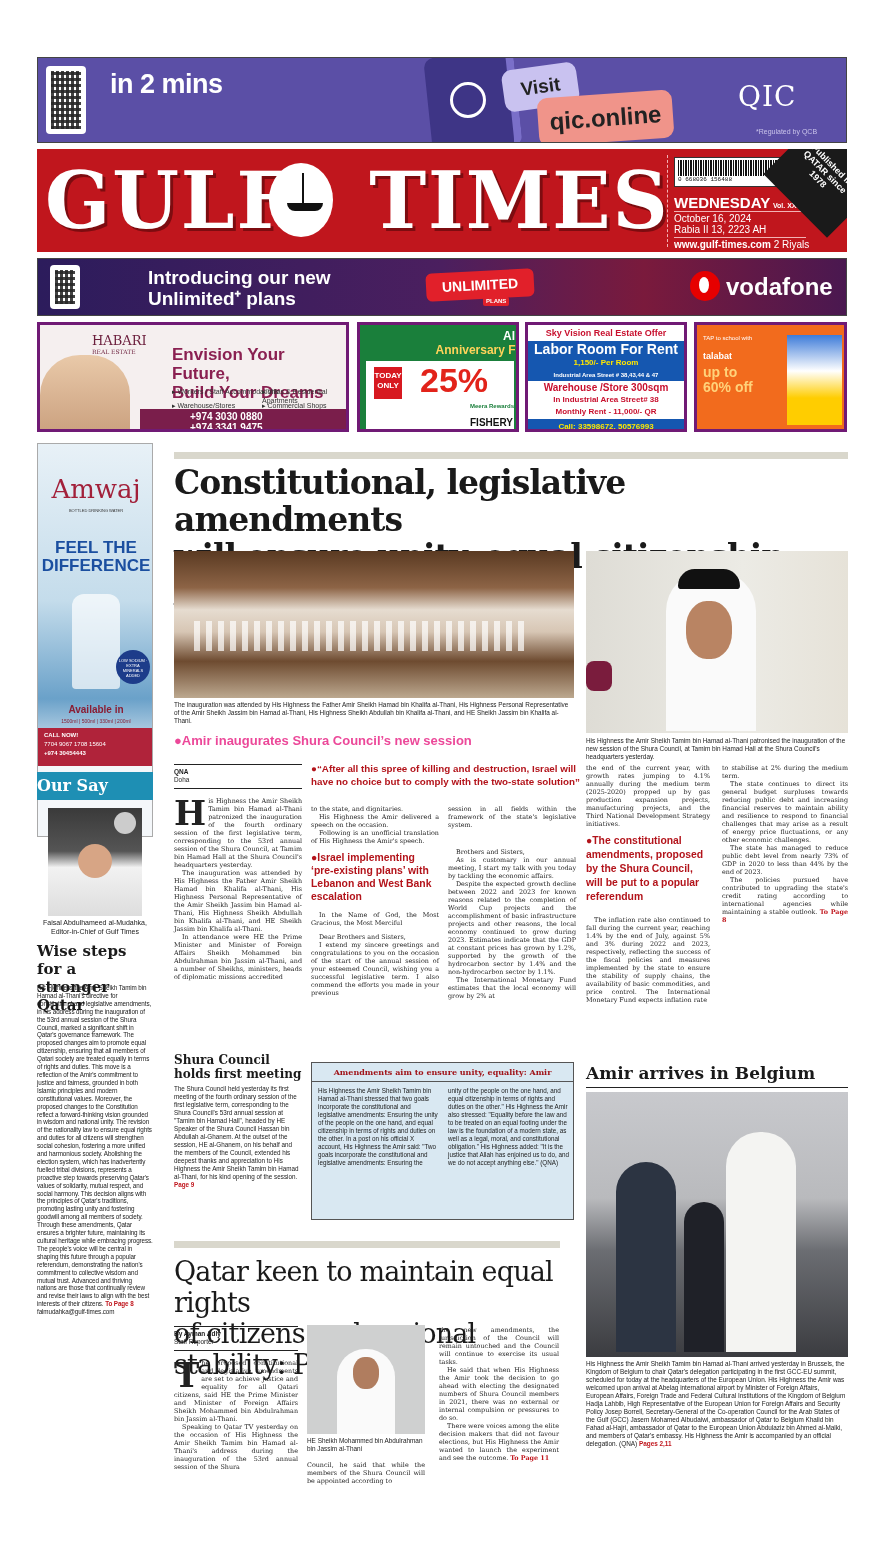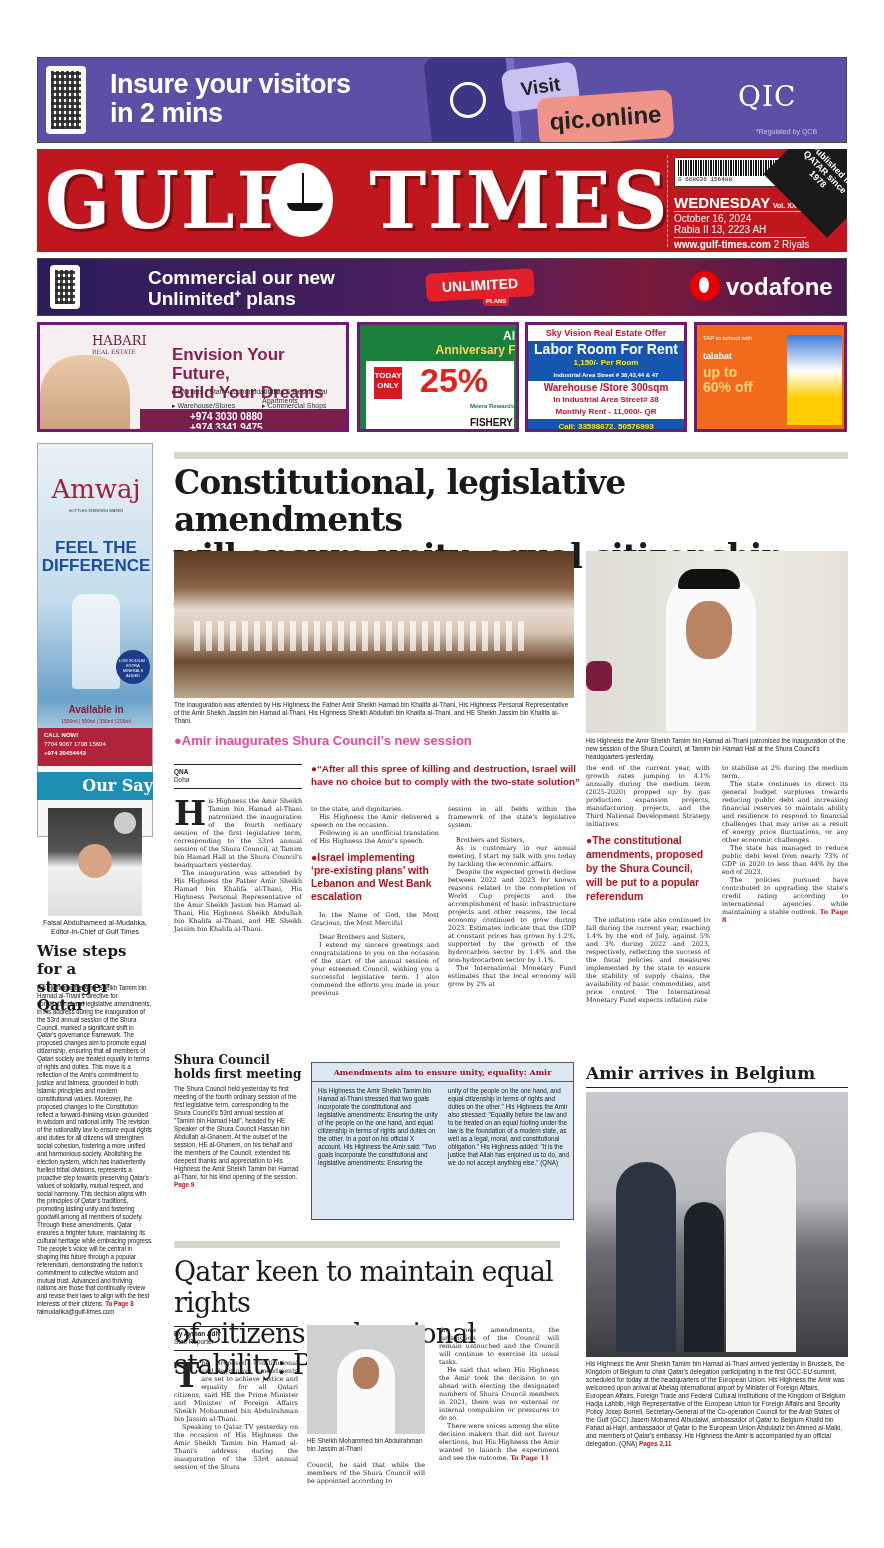--- a/index.html
+++ b/index.html
@@ -54,21 +54,21 @@
 .sky div{font-family:"Liberation Sans",sans-serif;font-weight:bold;line-height:12px}
 .talabat{left:694px;width:153px;background:#f26b1d;color:#fff}
 .side-ad{left:37px;top:443px;width:116px;height:394px;background:linear-gradient(#e8f1f7 0%,#c4dceb 40%,#6aa1c9 65%,#f4f7fa 82%);border:1px solid #aaa;overflow:hidden;font-family:"Liberation Sans",sans-serif;text-align:center}
 .am-logo{top:30px;left:0;width:116px;color:#a2203a;font:26px "DejaVu Serif",serif}
 .am-feel{top:95px;left:0;width:116px;color:#1b4fa0;font:bold 17px/18px "Liberation Sans",sans-serif}
 .am-bottle{left:34px;top:150px;width:48px;height:95px;background:rgba(255,255,255,.7);border-radius:12px 12px 4px 4px}
 .am-badge{left:78px;top:206px;width:34px;height:34px;border-radius:50%;background:#1d3c8a;color:#fff;font:4px/5px "Liberation Sans",sans-serif;padding-top:8px}
 .am-avail{top:260px;left:0;width:116px;color:#8a1d33;font:bold 10px "Liberation Sans",sans-serif}
 .am-sizes{top:274px;left:0;width:116px;color:#8a1d33;font:5px "Liberation Sans",sans-serif}
 .am-call{left:0;top:284px;width:116px;height:38px;background:#b0233a;color:#fff;text-align:left;padding:3px 6px;font:bold 6px/9px "Liberation Sans",sans-serif}
-.oursay{left:37px;top:772px;width:116px;height:28px;background:#1e8fb4;color:#fff;font:bold 16px/28px "DejaVu Serif",serif;text-align:right}
+.oursay{left:37px;top:772px;width:116px;height:28px;background:#1e8fb4;color:#fff;font:bold 16px/28px "DejaVu Serif",serif;text-align:left}
 .ed-photo{left:48px;top:808px;width:94px;height:108px;background:linear-gradient(#3a3a3a 0%,#555 40%,#f2f2f2 55%,#ddd 100%)}
 .ed-photo::before{content:"";position:absolute;left:30px;top:36px;width:34px;height:34px;border-radius:50%;background:#d7a585}
 .ed-photo::after{content:"";position:absolute;left:66px;top:4px;width:22px;height:22px;border-radius:50%;background:#ccc}
 .ed-cap{left:37px;top:918px;width:116px;font:7px/9px "Liberation Sans",sans-serif;text-align:center}
 .ed-head{left:37px;top:942px;width:116px;font:bold 15px/18px "DejaVu Serif",serif}
 .ed-body{left:37px;top:984px;width:116px;font:6.3px/7.9px "Liberation Sans",sans-serif;letter-spacing:-.1px}
 .red-link{color:#c0161d;font-weight:bold}
 .gray-bar{background:#d9d7cc;height:7px}
 .main-head{left:174px;top:464px;width:676px;font:bold 33px/37px "DejaVu Serif",serif;letter-spacing:-1px;color:#1a1a1a}
 .photo-shura{left:174px;top:551px;width:400px;height:147px;background:linear-gradient(180deg,#5a3a22 0%,#8d6446 25%,#e6dcd0 40%,#d7c6b4 55%,#6e4b30 75%,#bca88f 100%)}
@@ -97,21 +97,20 @@
 .pm-photo{left:307px;top:1325px;width:118px;height:109px;background:#cfd0d0}
 .pm-photo::before{content:"";position:absolute;left:30px;top:24px;width:58px;height:85px;background:#fafafa;border-radius:28px 28px 0 0}
 .pm-photo::after{content:"";position:absolute;left:46px;top:32px;width:26px;height:32px;background:#b07d5f;border-radius:45%}
 </style>
 </head>
 <body>
 
 <div class="abs ad-qic">
   <div class="qr" style="left:8px;top:8px;width:40px;height:68px"></div>
   <div class="abs qic-head">
-    <div>Insure your visitors</div>
     <div>in 2 mins</div>
   </div>
   <div class="abs passport"></div>
   <div class="abs globe"></div>
   <div class="abs visit">Visit</div>
   <div class="abs qicol">qic.online</div>
   <div class="abs qiclogo">QIC</div>
   <div class="abs qicreg">*Regulated by QCB</div>
 </div>
 
@@ -131,21 +130,21 @@
   <div class="abs mast-meta" style="top:75px">Rabia II 13, 2223 AH</div>
   <div class="abs mast-rule" style="top:88px"></div>
   <div class="abs mast-meta" style="top:90px;font-size:10px"><b>www.gulf-times.com</b> <span>2 Riyals</span></div>
   <div class="abs corner"></div>
   <div class="abs corner-t">Published in QATAR since 1978</div>
 </div>
 
 <div class="abs ad-voda">
   <div class="qr" style="left:12px;top:6px;width:30px;height:44px"></div>
   <div class="abs voda-head">
-    <div>Commercial our new</div>
+    <div>Introducing our new</div>
     <div>Unlimited⁺ plans</div>
   </div>
   <div class="abs unl">UNLIMITED</div>
   <div class="abs unl-p">PLANS</div>
   <div class="abs vlogo"></div>
   <div class="abs vtext">vodafone</div>
 </div>
 
 <div class="abs small-ad habari">
   <div class="abs hab-man"></div>
@@ -248,37 +247,38 @@
 
 <div class="abs sub-blue">●Amir inaugurates Shura Council’s new session</div>
 
 <div class="abs" style="left:174px;top:764px;width:128px">
   <div class="rule"></div>
   <div class="byline" style="padding-top:3px">QNA</div>
   <div class="cap">Doha</div>
   <div class="rule" style="margin:4px 0 8px"></div>
   <div class="col"><span class="dropcap">H</span><span>is Highness the Amir Sheikh Tamim bin Hamad al-Thani patronized the inauguration of the fourth ordinary session of the first legislative term, corresponding to the 53rd annual session of the Shura Council, at Tamim bin Hamad Hall at the Shura Council's headquarters yesterday.</span></div>
   <div class="col" style="text-indent:8px">The inauguration was attended by His Highness the Father Amir Sheikh Hamad bin Khalifa al-Thani, His Highness Personal Representative of the Amir Sheikh Jassim bin Hamad al-Thani, His Highness Sheikh Abdullah bin Khalifa al-Thani, and HE Sheikh Jassim bin Khalifa al-Thani.</div>
+  <div class="col" style="text-indent:8px">In attendance were HE the Prime Minister and Minister of Foreign Affairs Sheikh Mohammed bin Abdulrahman bin Jassim al-Thani, and a number of Sheikhs, ministers, heads of diplomatic missions accredited</div>
 </div>
 
 <div class="abs pull-red" style="left:311px;top:763px;width:270px">●“After all this spree of killing and destruction, Israel will have no choice but to comply with the two-state solution”</div>
 
 <div class="abs" style="left:311px;top:805px;width:128px">
   <div class="col">to the state, and dignitaries.</div>
   <div class="col" style="text-indent:8px">His Highness the Amir delivered a speech on the occasion.</div>
   <div class="col" style="text-indent:8px">Following is an unofficial translation of His Highness the Amir's speech.</div>
   <div class="pull-red" style="margin:6px 0 8px;font-size:10.4px;line-height:13px">●Israel implementing ‘pre-existing plans’ with Lebanon and West Bank escalation</div>
   <div class="col" style="text-indent:8px">In the Name of God, the Most Gracious, the Most Merciful</div>
   <div class="col" style="text-indent:8px;margin-top:6px">Dear Brothers and Sisters,</div>
   <div class="col" style="text-indent:8px">I extend my sincere greetings and congratulations to you on the occasion of the start of the annual session of your esteemed Council, wishing you a successful legislative term. I also commend the efforts you made in your previous</div>
 </div>
 
 <div class="abs" style="left:448px;top:805px;width:128px">
   <div class="col">session in all fields within the framework of the state's legislative system.</div>
-  <div class="col" style="text-indent:8px;margin-top:7px">Brothers and Sisters,</div>
+  <div class="col" style="text-indent:8px;margin-top:19px">Brothers and Sisters,</div>
   <div class="col" style="text-indent:8px">As is customary in our annual meeting, I start my talk with you today by tackling the economic affairs.</div>
   <div class="col" style="text-indent:8px">Despite the expected growth decline between 2022 and 2023 for known reasons related to the completion of World Cup projects and the accomplishment of basic infrastructure projects and other reasons, the local economy continued to grow during 2023. Estimates indicate that the GDP at constant prices has grown by 1.2%, supported by the growth of the hydrocarbon sector by 1.4% and the non-hydrocarbon sector by 1.1%.</div>
   <div class="col" style="text-indent:8px">The International Monetary Fund estimates that the local economy will grow by 2% at</div>
 </div>
 
 <div class="abs" style="left:586px;top:764px;width:124px">
   <div class="col">the end of the current year, with growth rates jumping to 4.1% annually during the medium term (2025-2020) propped up by gas production expansion projects, manufacturing projects, and the Third National Development Strategy initiatives.</div>
   <div class="pull-red" style="margin:6px 0 12px;font-size:10.4px;line-height:14px">●The constitutional amendments, proposed by the Shura Council, will be put to a popular referendum</div>
   <div class="col" style="text-indent:8px">The inflation rate also continued to fall during the current year, reaching 1.4% by the end of July, against 5% and 3% during 2022 and 2023, respectively, reflecting the success of the fiscal policies and measures implemented by the state to ensure the stability of supply chains, the availability of basic commodities, and price control. The International Monetary Fund expects inflation rate</div>
 </div>

